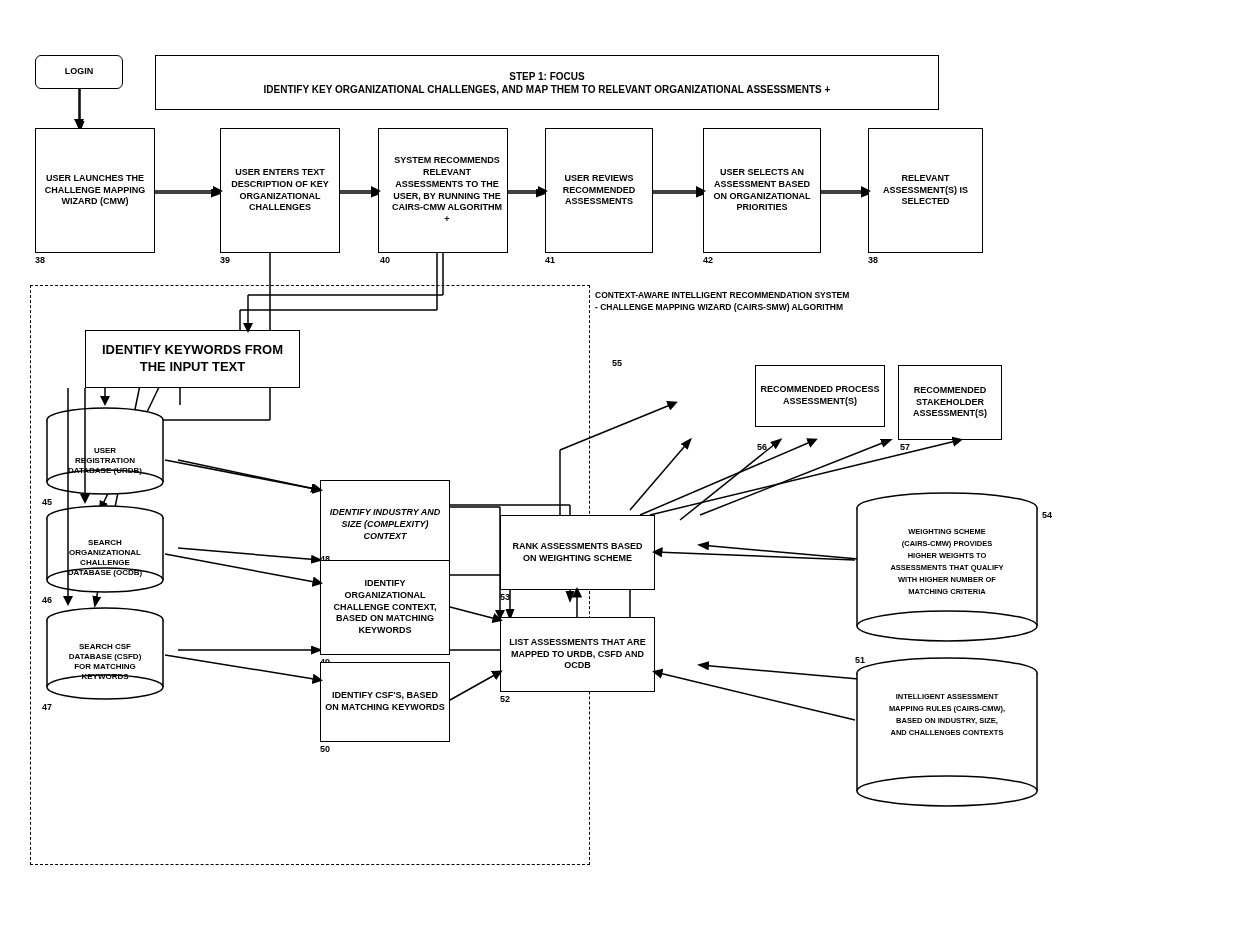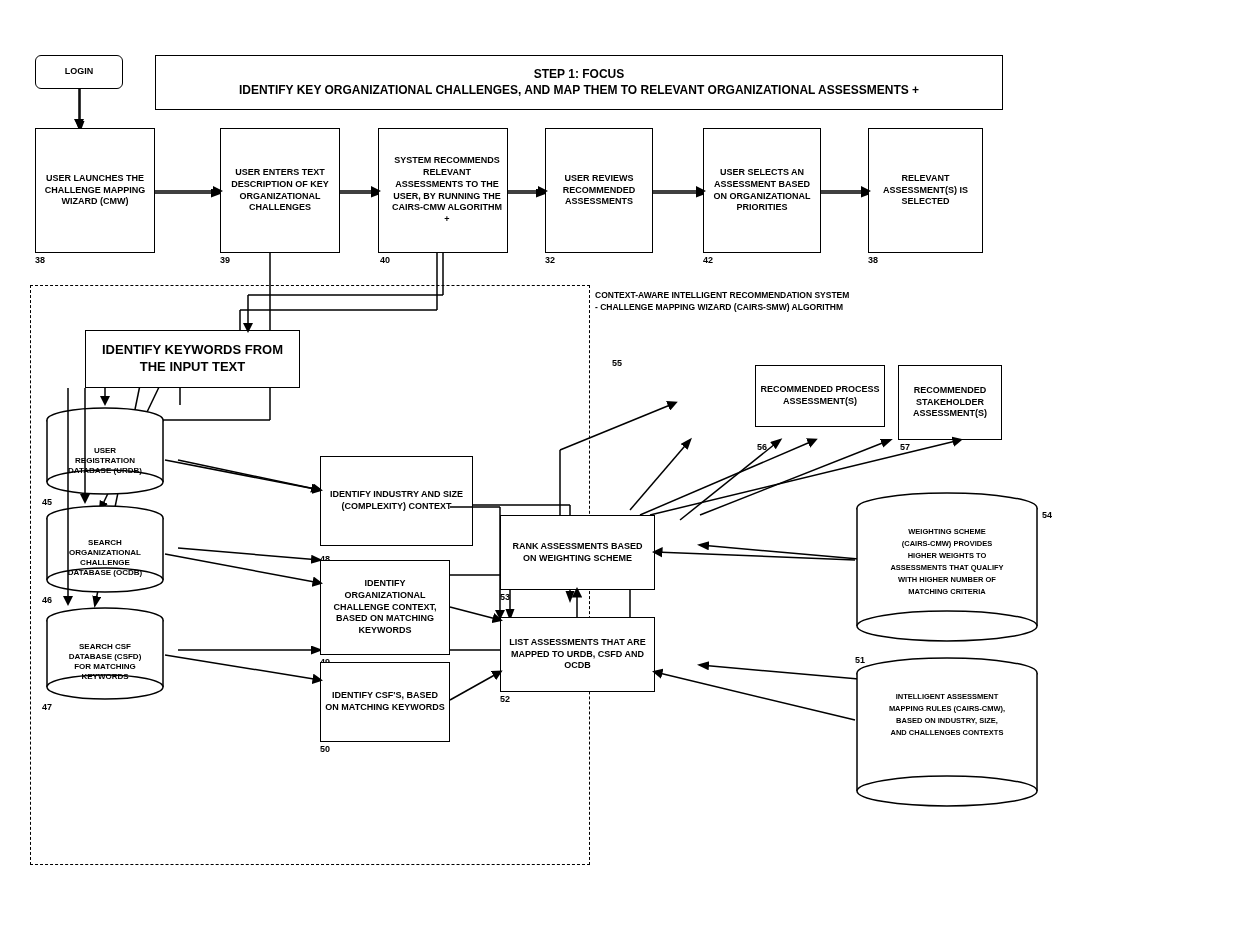--- a/index.html
+++ b/index.html
@@ -121,21 +121,21 @@
     <line x1="160" y1="385" x2="100" y2="510" stroke="#000" stroke-width="1.5" marker-end="url(#arrow)"></line>
 
     <line x1="140" y1="385" x2="95" y2="605" stroke="#000" stroke-width="1.5" marker-end="url(#arrow)"></line>
 
   </svg>
 
   <div class="box rounded" style="left:35px;top:55px;width:88px;height:34px;">
     <span>LOGIN</span>
   </div>
 
-  <div class="box" style="left:155px;top:55px;width:848px;height:55px;font-size:12px;">
+  <div class="box" style="left:155px;top:55px;width:784px;height:55px;font-size:10px;">
     <span style="white-space:pre-line;">STEP 1: FOCUS
 IDENTIFY KEY ORGANIZATIONAL CHALLENGES, AND MAP THEM TO RELEVANT ORGANIZATIONAL ASSESSMENTS +</span>
   </div>
 
   <div class="box" style="left:35px;top:128px;width:120px;height:125px;">
     <span>USER LAUNCHES THE CHALLENGE MAPPING WIZARD (CMW)</span>
   </div>
   <span class="label" style="left:35px;top:255px;">38</span>
 
   <div class="box" style="left:220px;top:128px;width:120px;height:125px;">
@@ -144,21 +144,21 @@
   <span class="label" style="left:220px;top:255px;">39</span>
 
   <div class="box" style="left:378px;top:128px;width:130px;height:125px;padding-left:12px;">
     <span>SYSTEM RECOMMENDS RELEVANT ASSESSMENTS TO THE USER, BY RUNNING THE CAIRS-CMW ALGORITHM +</span>
   </div>
   <span class="label" style="left:380px;top:255px;">40</span>
 
   <div class="box" style="left:545px;top:128px;width:108px;height:125px;">
     <span>USER REVIEWS RECOMMENDED ASSESSMENTS</span>
   </div>
-  <span class="label" style="left:545px;top:255px;">32</span>
+  <span class="label" style="left:545px;top:255px;">41</span>
 
   <div class="box" style="left:703px;top:128px;width:118px;height:125px;">
     <span>USER SELECTS AN ASSESSMENT BASED ON ORGANIZATIONAL PRIORITIES</span>
   </div>
   <span class="label" style="left:703px;top:255px;">42</span>
 
   <div class="box" style="left:868px;top:128px;width:115px;height:125px;">
     <span>RELEVANT ASSESSMENT(S) IS SELECTED</span>
   </div>
   <span class="label" style="left:868px;top:255px;">38</span>
@@ -212,21 +212,21 @@
       <line x1="118" y1="15" x2="118" y2="82" stroke="black" stroke-width="1.5"></line>
       <ellipse cx="60" cy="82" rx="58" ry="12" fill="white" stroke="black" stroke-width="1.5"></ellipse>
       <text x="60" y="44" text-anchor="middle" font-size="8" font-weight="bold" font-family="Arial">SEARCH CSF</text>
       <text x="60" y="54" text-anchor="middle" font-size="8" font-weight="bold" font-family="Arial">DATABASE (CSFD)</text>
       <text x="60" y="64" text-anchor="middle" font-size="8" font-weight="bold" font-family="Arial">FOR MATCHING</text>
       <text x="60" y="74" text-anchor="middle" font-size="8" font-weight="bold" font-family="Arial">KEYWORDS</text>
     </svg>
   </div>
   <span class="label" style="left:42px;top:702px;">47</span>
 
-  <div class="box" style="left:320px;top:456px;width:153px;height:90px;">
+  <div class="box" style="left:320px;top:480px;width:130px;height:90px;font-style:italic;">
     <span>IDENTIFY INDUSTRY AND SIZE (COMPLEXITY) CONTEXT</span>
   </div>
   <span class="label" style="left:320px;top:554px;">48</span>
 
   <div class="box" style="left:320px;top:560px;width:130px;height:95px;">
     <span>IDENTIFY ORGANIZATIONAL CHALLENGE CONTEXT, BASED ON MATCHING KEYWORDS</span>
   </div>
   <span class="label" style="left:320px;top:657px;">49</span>
 
   <div class="box" style="left:320px;top:662px;width:130px;height:80px;">

